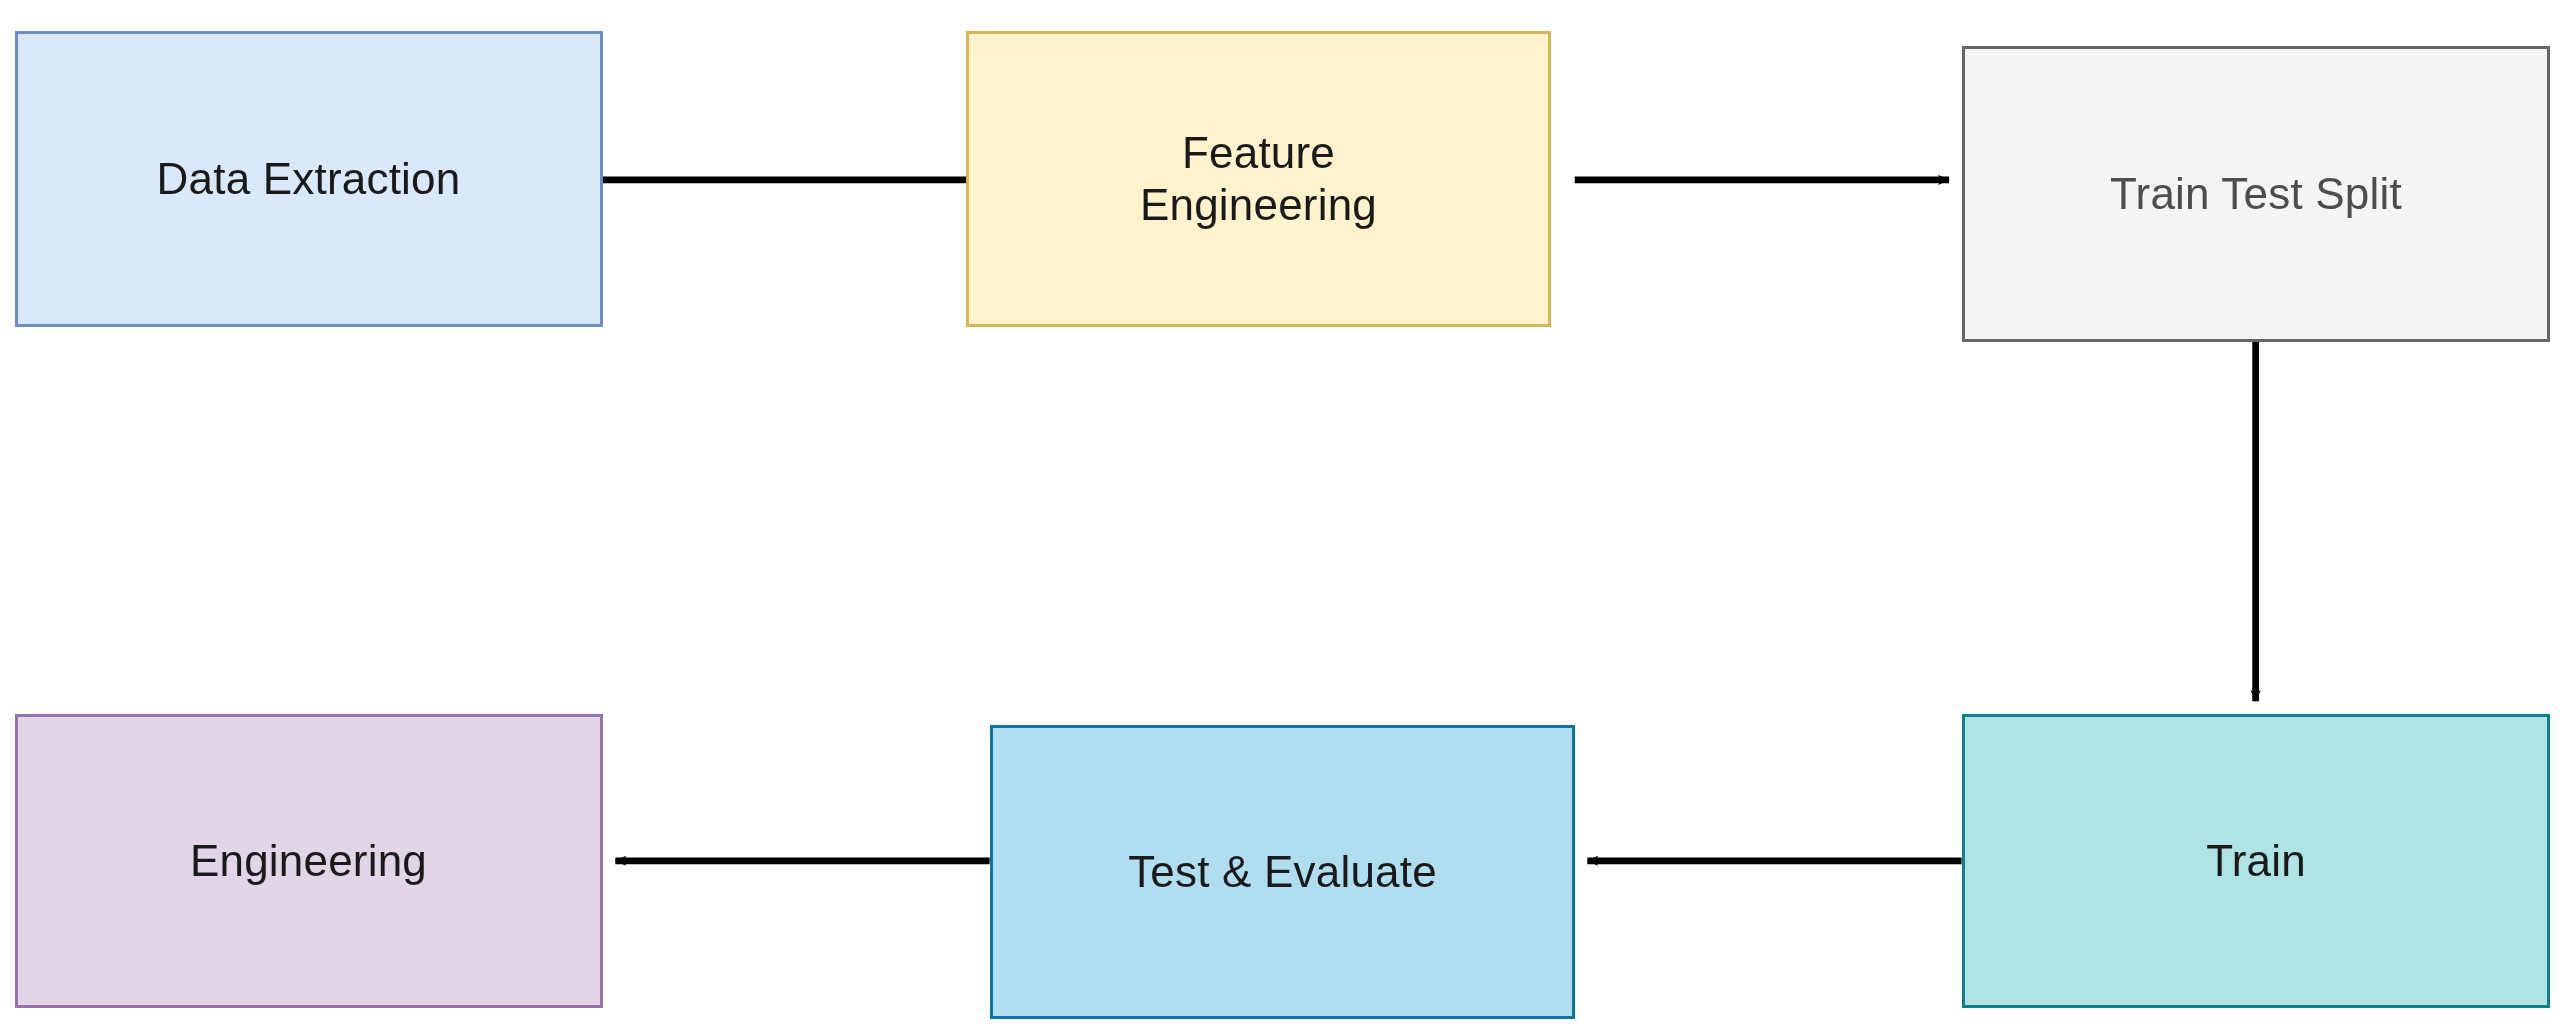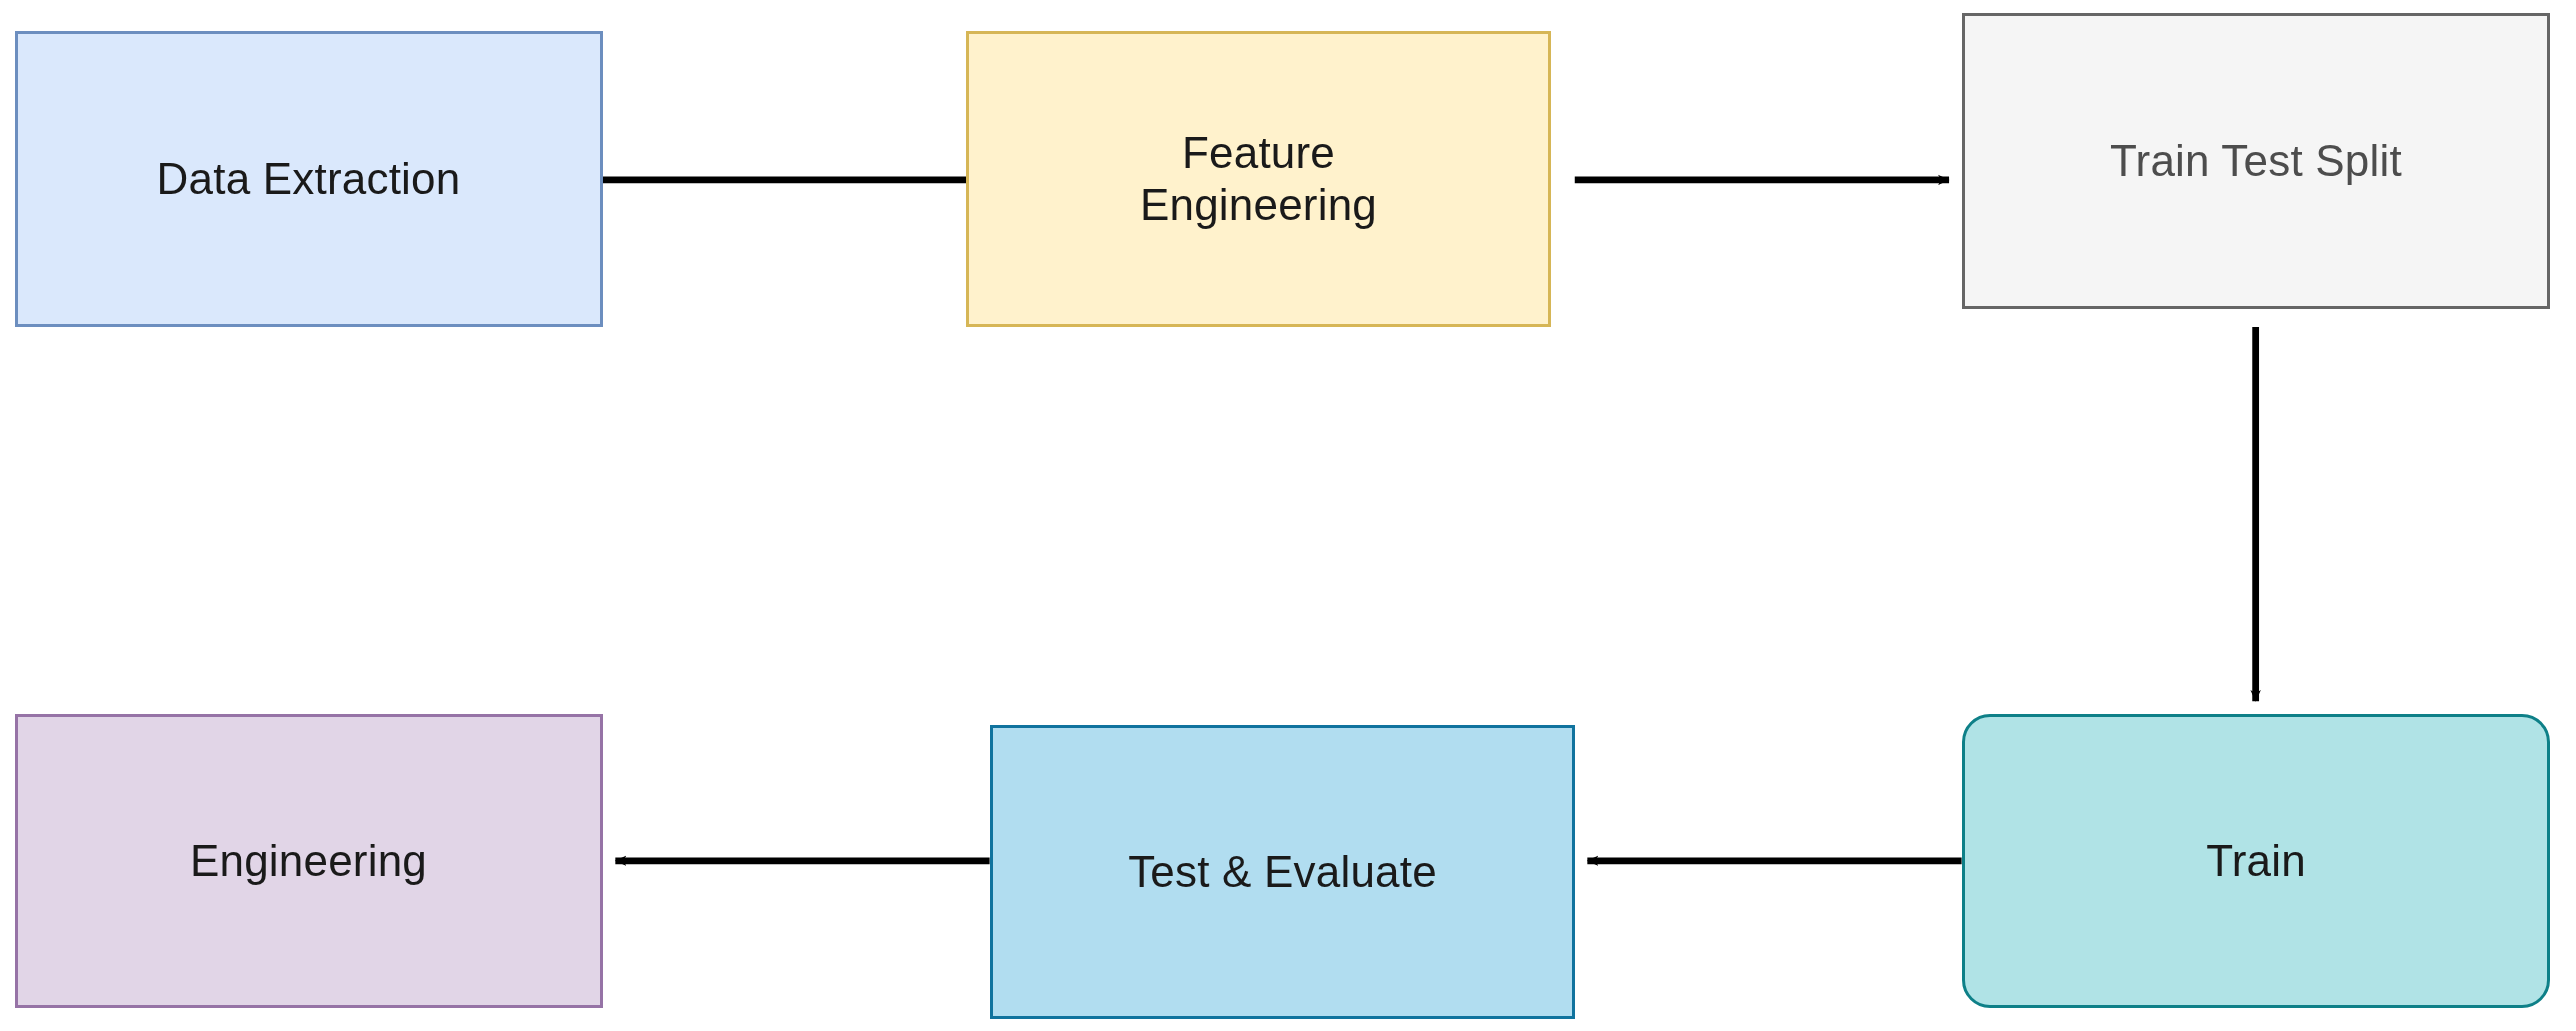--- a/index.html
+++ b/index.html
@@ -30,21 +30,21 @@
   }
   .node .node-label {
     font-size: 44px;
     line-height: 1.18;
     letter-spacing: 0.2px;
     white-space: pre-line;
   }
   
   #node-data-extraction      { left: 14.5px;   top: 31px;  width: 588px; height: 296px; }
   #node-feature-engineering  { left: 966px; top: 31px;  width: 585px; height: 296px; }
-  #node-train-test-split     { left: 1962px; top: 13px;  width: 588px; height: 296px; }
+  #node-train-test-split     { left: 1962px; top: 46px;  width: 588px; height: 296px; }
   #node-deployment           { left: 14.5px;   top: 714px; width: 588px; height: 294px; }
   #node-test-evaluate        { left: 990px; top: 714px; width: 585px; height: 294px; margin-top: 11px; }
   #node-train                { left: 1962px; top: 714px; width: 588px; height: 294px; }
 
   
   #edges {
     position: absolute;
     left: 0;
     top: 0;
     width: 2576px;
@@ -105,18 +105,18 @@
   </div>
 
   <div class="node" id="node-deployment" style="background: rgb(225, 213, 231); border-color: rgb(150, 115, 166);">
     <span class="node-label" style="color: rgb(26, 26, 26);">Engineering</span>
   </div>
 
   <div class="node" id="node-test-evaluate" style="background: rgb(177, 221, 240); border-color: rgb(16, 115, 158);">
     <span class="node-label" style="color: rgb(26, 26, 26);">Test &amp; Evaluate</span>
   </div>
 
-  <div class="node" id="node-train" style="background: rgb(176, 227, 230); border-color: rgb(14, 128, 136); border-radius: 28px;">
+  <div class="node" id="node-train" style="background: rgb(176, 227, 230); border-color: rgb(14, 128, 136);">
     <span class="node-label" style="color: rgb(26, 26, 26);">Train</span>
   </div>
 
 </div>
 
 
 </body></html>

